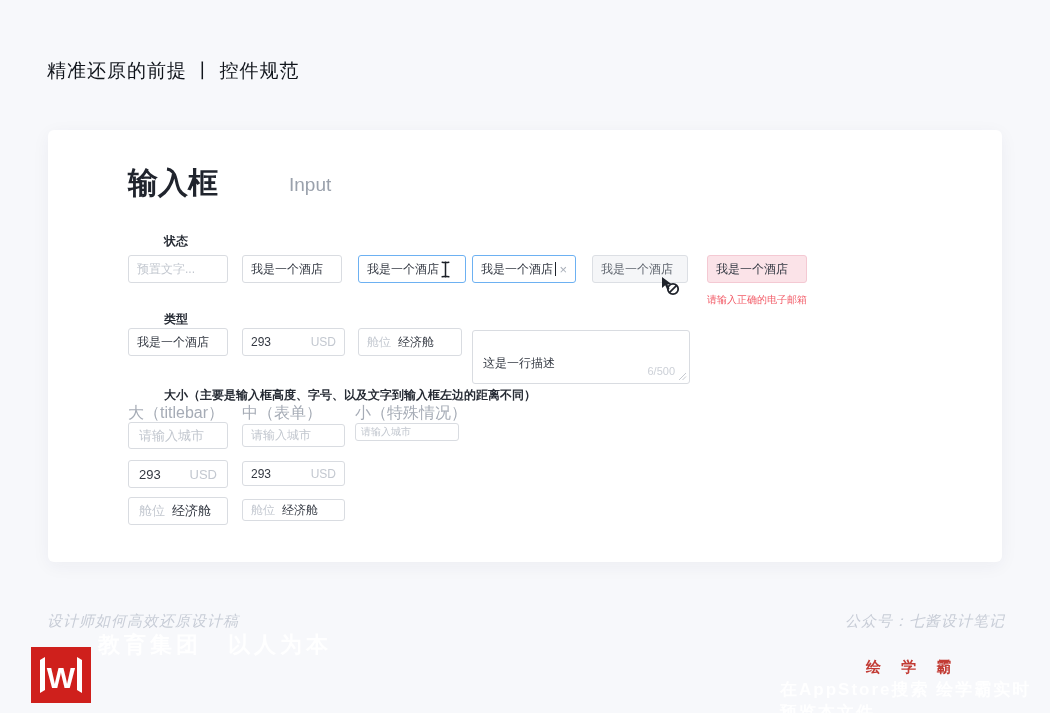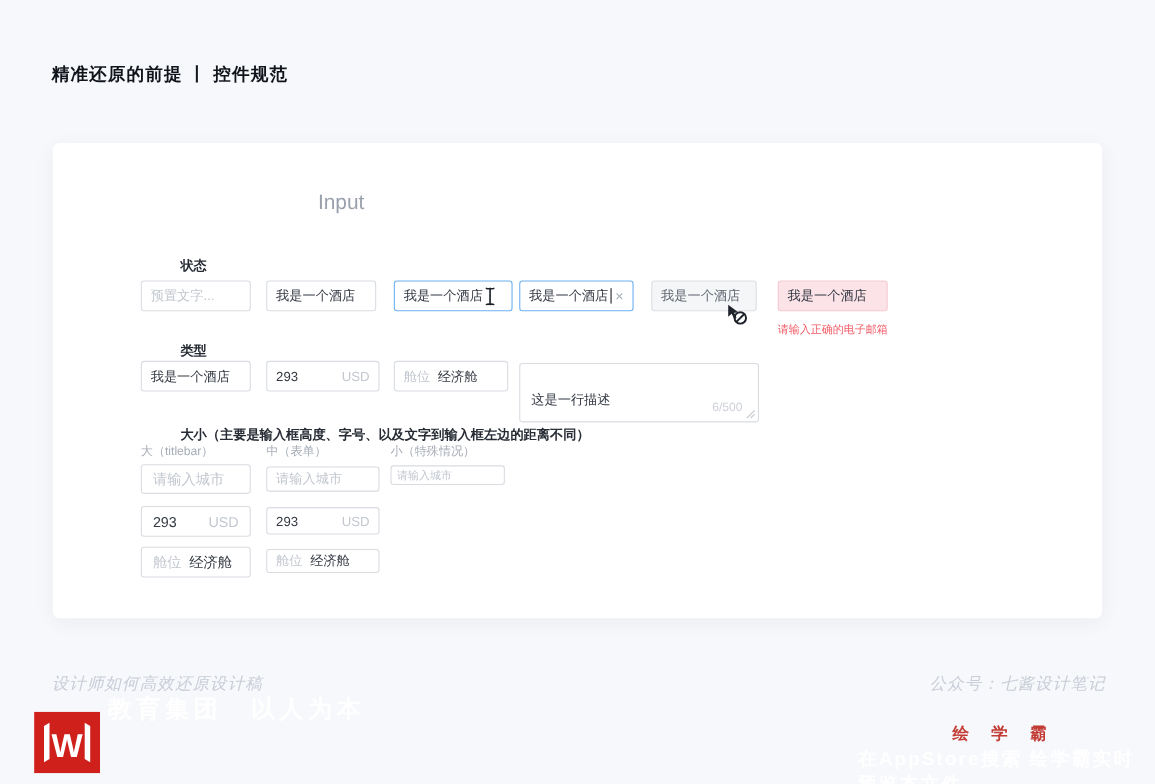--- a/index.html
+++ b/index.html
@@ -8,35 +8,35 @@
     position:relative;
     background:#f7f8fb;
     font-family:"Liberation Sans","DejaVu Sans",sans-serif;
     overflow:hidden;
     color:#333842;
   }
   .abs { position:absolute; }
 
   .page-title {
     left:47px; top:58px;
-    font-size:16px; font-weight:700; color:#10141b;
+    font-size:19px; font-weight:400; color:#10141b;
     letter-spacing:1px;
   }
 
   .card {
     left:48px; top:130px; width:954px; height:432px;
     background:#ffffff; border-radius:6px;
     box-shadow:0 4px 18px rgba(30,40,70,0.05);
   }
 
   .card-title { left:80px; top:33px; font-size:30px; font-weight:bold; color:#20242d; }
   .card-subtitle { left:106px; top:44px; font-size:19px; color:#9aa1ac; font-weight:400; }
 
   .section-label { font-size:12px; font-weight:bold; color:#262b34;margin-left:36px; }
-  .col-label { font-size:11px; color:#a6acb6; }
+  .col-label { font-size:16px; color:#a6acb6; }
 
   .inp {
     background:#ffffff;
     border:1px solid #d9dce1;
     border-radius:3px;
     display:flex; align-items:center;
     padding:0 8px;
     font-size:12px; color:#333842;
   }
   .inp .ph { color:#c2c7cf; }
@@ -65,20 +65,21 @@
   .watermark { color:rgba(255,255,255,0.92); font-weight:bold; }
   .logo-box { width:60px; height:56px; }
 </style>
 </head>
 <body>
 
 <div class="abs page-title">精准还原的前提 丨 控件规范</div>
 
 <div class="abs card">
 
+  <div class="abs card-title">输入框</div>
   <div class="abs card-subtitle" style="left:241px; top:44px;">Input</div>
 
   <div class="abs section-label" style="left:80px; top:103px;">状态</div>
 
   <div class="abs inp" style="left:80px; top:125px; width:100px; height:28px;">
     <span class="ph">预置文字...</span>
   </div>
 
   <div class="abs inp" style="left:194px; top:125px; width:100px; height:28px;">
     <span>我是一个酒店</span>

